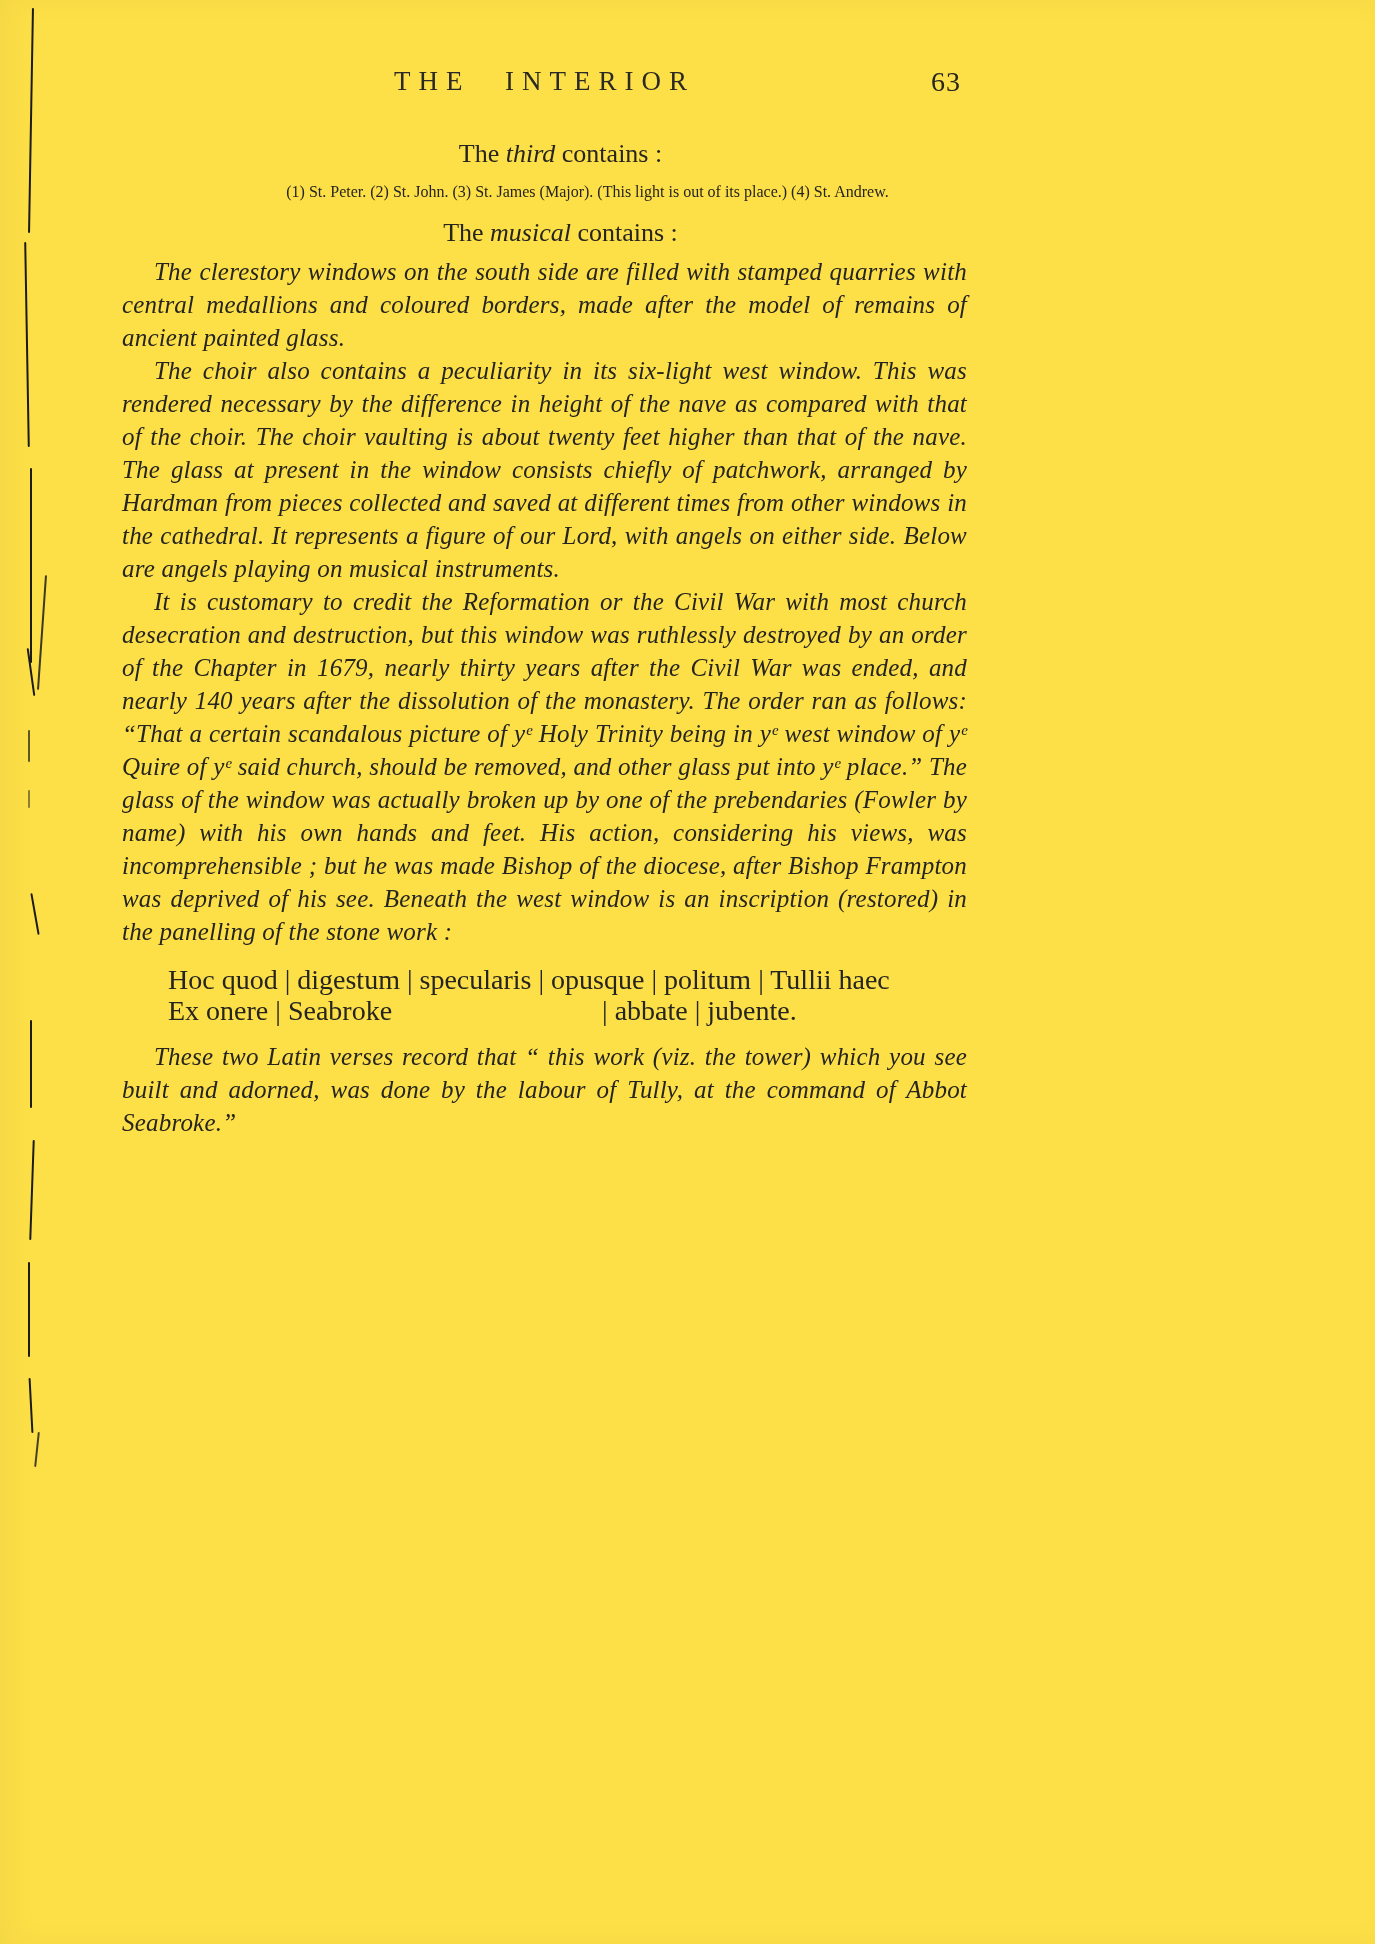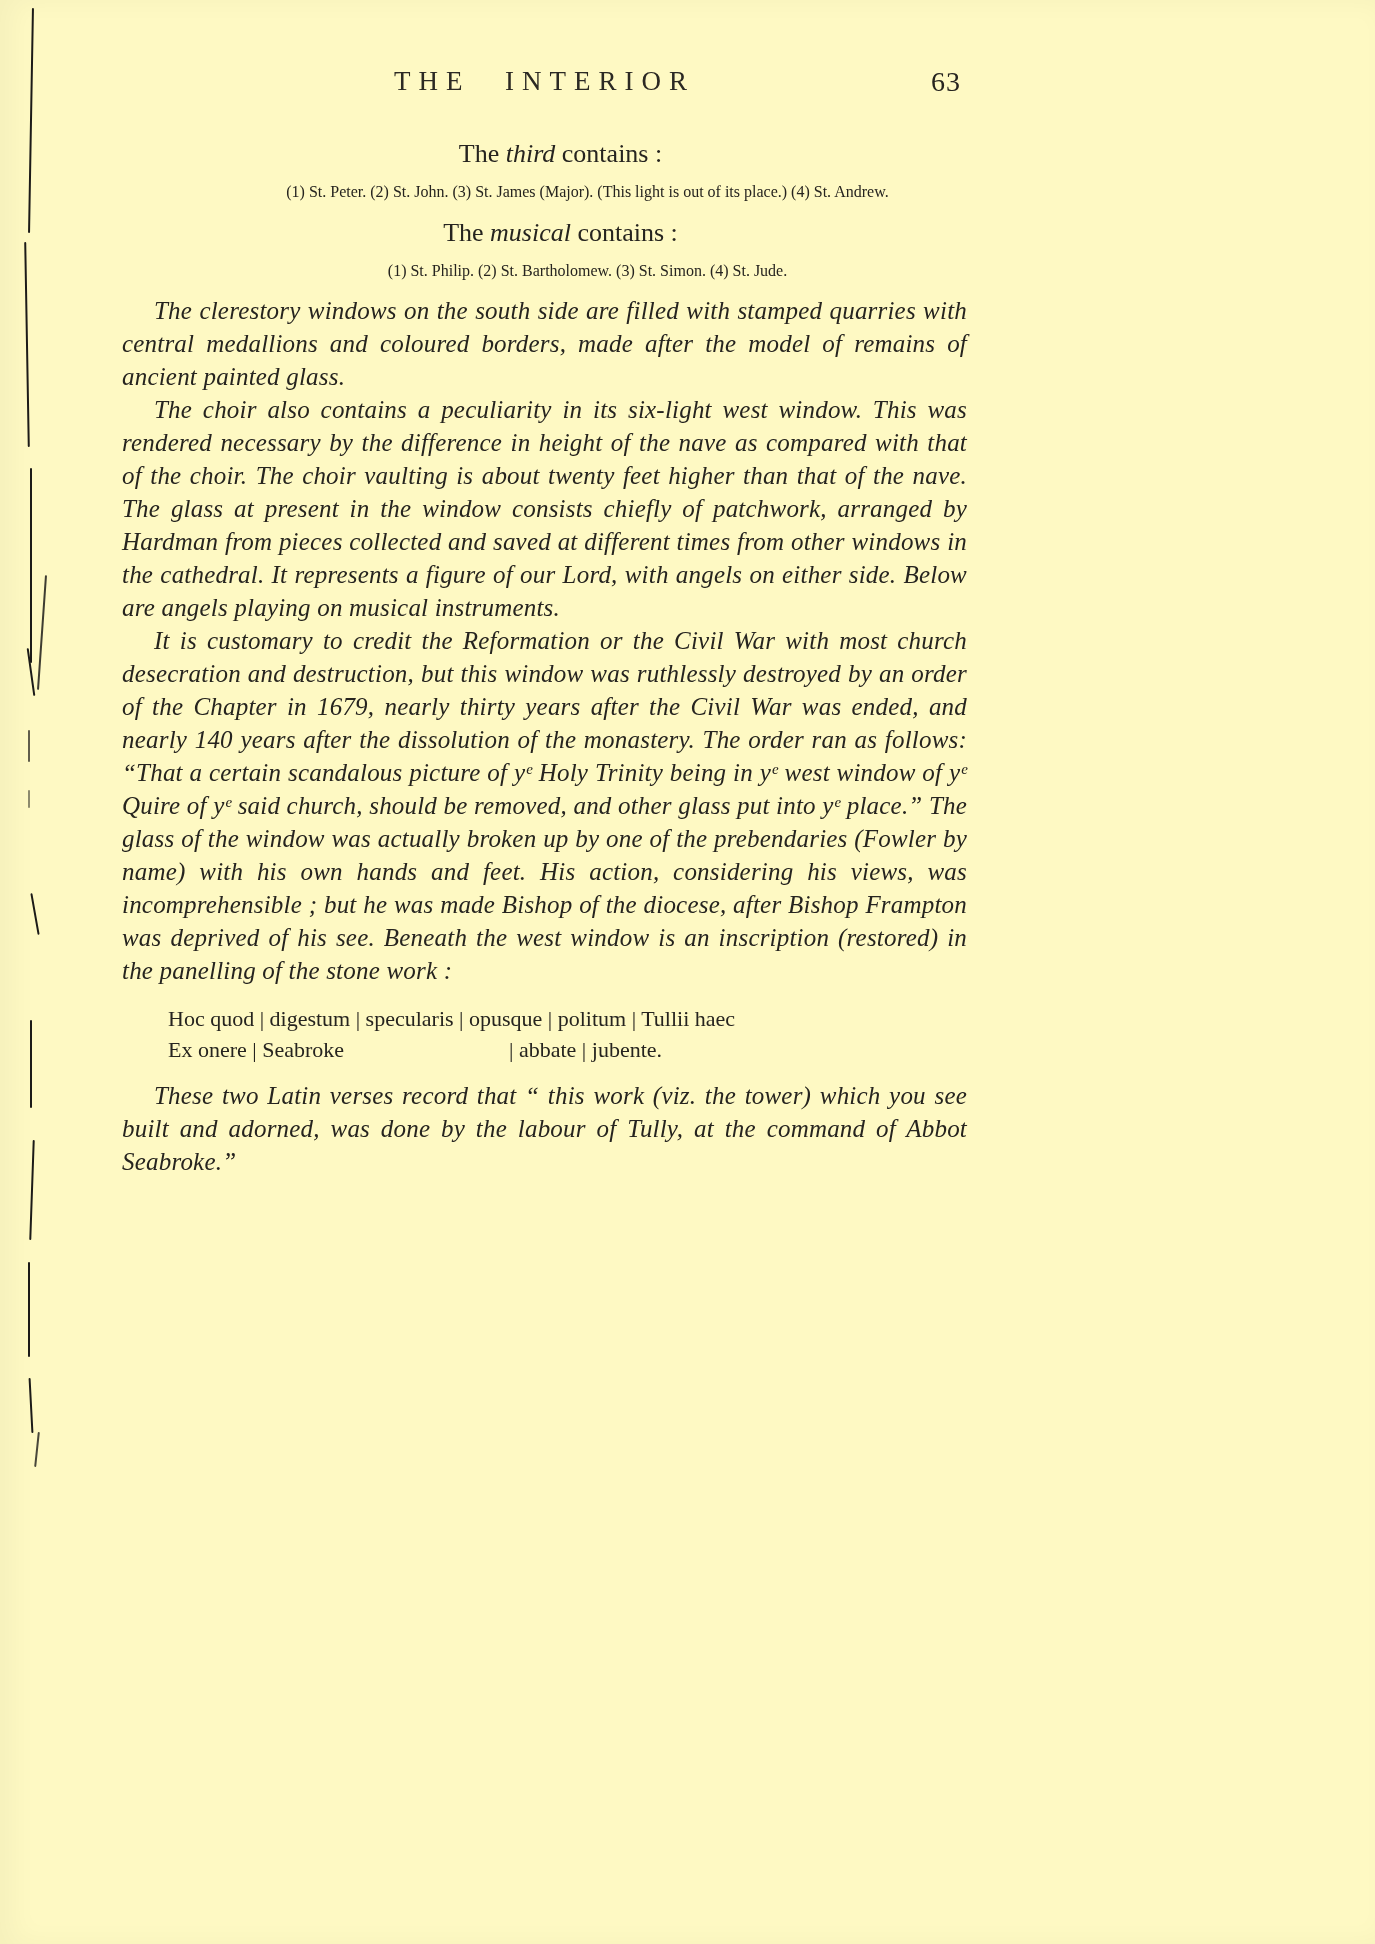--- a/index.html
+++ b/index.html
@@ -1,21 +1,21 @@
 <!DOCTYPE html>
 <html><head>
 <meta charset="utf-8">
 <style>
   html, body { margin: 0; padding: 0; background: #d8d8d4; }
   .page {
     position: relative;
     width: 1375px;
     height: 1944px;
     margin: 0 auto;
-    background: #fef9c3;
+    background: #fde047;
     font-family: "Liberation Serif", "DejaVu Serif", serif;
     color: #26241f;
     overflow: hidden;
     box-shadow: inset 12px 0 28px rgba(0,0,0,0.04);
   }
   .text-col {
     position: absolute;
     left: 122px;
     top: 66px;
     width: 845px;
@@ -61,21 +61,21 @@
   .body-para {
     font-size: 25px;
     line-height: 33px;
     text-align: justify;
     text-indent: 32px;
     letter-spacing: 0.2px;
     font-style: italic;
   }
   .inscription {
     margin: 16px 0 14px 46px;
-    font-size: 22px;
+    font-size: 28px;
     line-height: 31px;
   }
   .inscription p { white-space: pre; }
   
   .mark {
     position: absolute;
     width: 2px;
     background: #1c1b18;
     border-radius: 2px;
   }
@@ -105,21 +105,20 @@
       <span class="running-title">THE INTERIOR</span>
       <span class="page-number">63</span>
     </div>
 
     <p class="leadin"><span>The </span><i>third</i><span> contains :</span></p>
 
     <p class="small-list">(1) St. Peter.  (2) St. John.  (3) St. James (Major).  (This light is out of its place.)  (4) St. Andrew.</p>
 
     <p class="leadin"><span>The </span><i>musical</i><span> contains :</span></p>
 
-    <p class="small-list">(1) St. Philip.  (2) St. Bartholomew.  (3) St. Simon.  (4) St. Jude.</p>
 
     <p class="body-para">The clerestory windows on the south side are filled with stamped quarries with central medallions and coloured borders, made after the model of remains of ancient painted glass.</p>
 
     <p class="body-para">The choir also contains a peculiarity in its six-light west window.  This was rendered necessary by the difference in height of the nave as compared with that of the choir.  The choir vaulting is about twenty feet higher than that of the nave. The glass at present in the window consists chiefly of patchwork, arranged by Hardman from pieces collected and saved at different times from other windows in the cathedral.  It represents a figure of our Lord, with angels on either side. Below are angels playing on musical instruments.</p>
 
     <p class="body-para">It is customary to credit the Reformation or the Civil War with most church desecration and destruction, but this window was ruthlessly destroyed by an order of the Chapter in 1679, nearly thirty years after the Civil War was ended, and nearly 140 years after the dissolution of the monastery.  The order ran as follows: “That a certain scandalous picture of yᵉ Holy Trinity being in yᵉ west window of yᵉ Quire of yᵉ said church, should be removed, and other glass put into yᵉ place.” The glass of the window was actually broken up by one of the prebendaries (Fowler by name) with his own hands and feet. His action, considering his views, was incomprehensible ; but he was made Bishop of the diocese, after Bishop Frampton was deprived of his see.  Beneath the west window is an inscription (restored) in the panelling of the stone work :</p>
 
     <div class="inscription">
       <p>Hoc quod | digestum | specularis | opusque | politum | Tullii haec</p>
       <p>Ex onere | Seabroke                              | abbate | jubente.</p>

